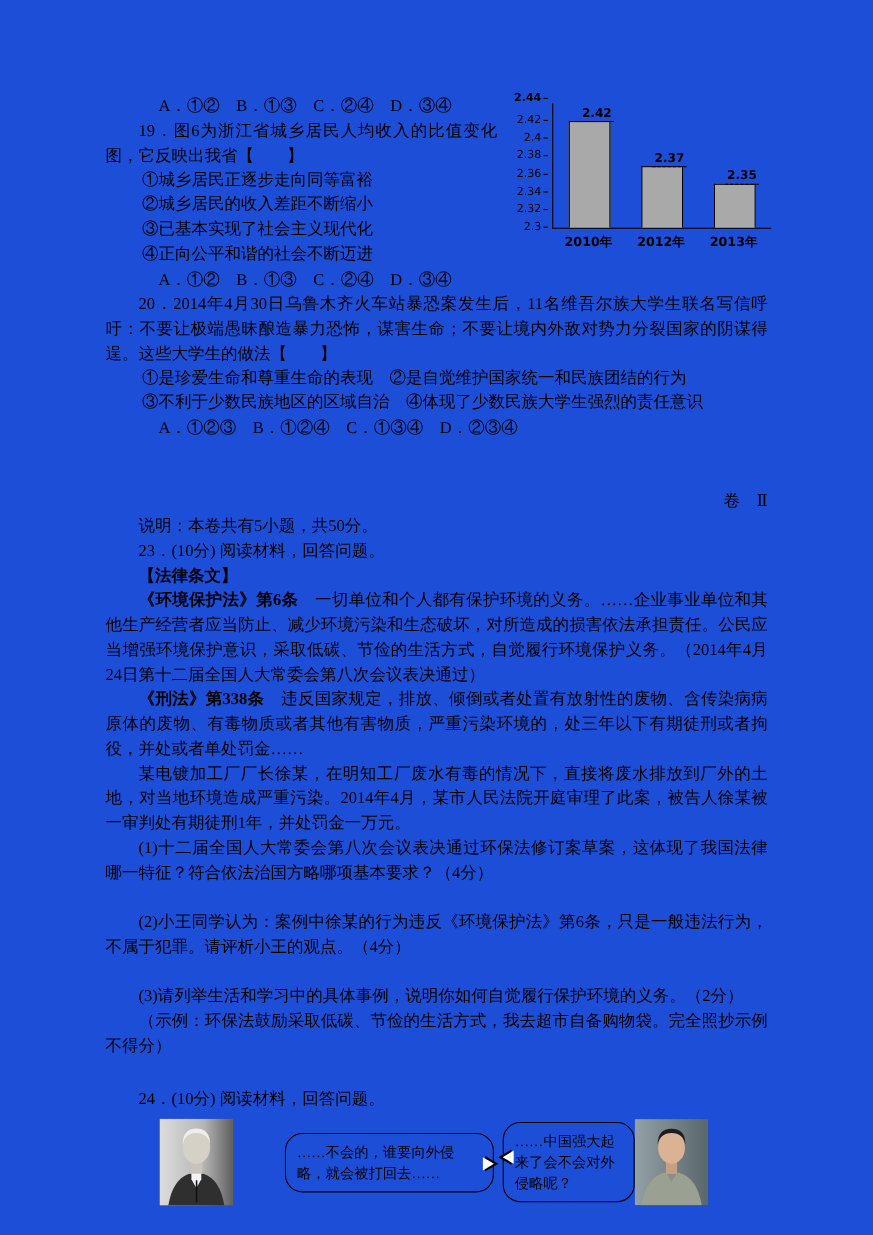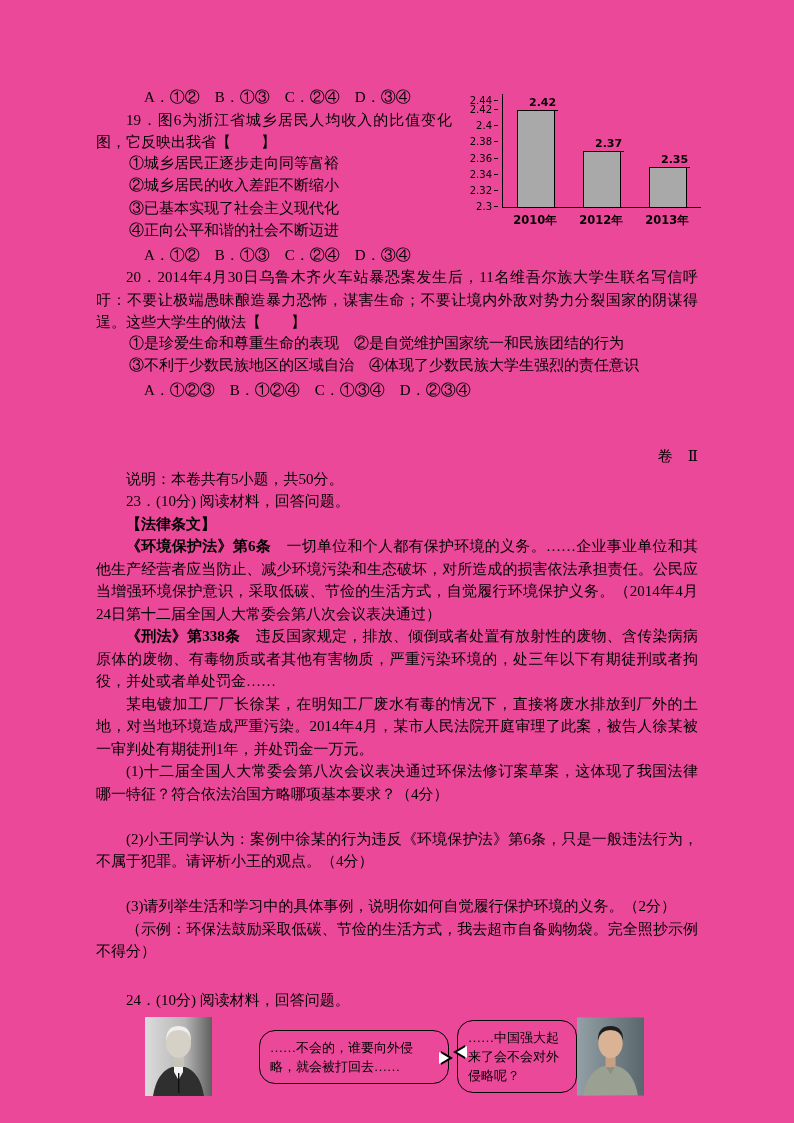--- a/index.html
+++ b/index.html
@@ -1,18 +1,18 @@
 <!DOCTYPE html>
 <html><head>
 <meta charset="utf-8">
 <style>
   html,body{margin:0;padding:0;background:#ffffff;}
   .page{
     width:794px;height:1123px;box-sizing:border-box;position:relative;overflow:hidden;
-    background:#ec4899;color:#000;
+    background:#1d4ed8;color:#000;
     padding:86px 96px 0 96px;
     font-family:"Liberation Serif","DejaVu Serif",serif;
     font-size:15px;line-height:22.5px;
   }
   p{margin:0;text-align:justify;}
   .indent{text-indent:2em;}
   .opt{padding-left:3.2em;text-align:left;}
   .choice{padding-left:2.2em;text-align:left;font-family:Liberation Mono, monospace;}
   .center{text-align:right;margin-top:44px;}
   .bold{font-weight:bold;}
@@ -75,21 +75,21 @@
     <div class="q19-chart">
       <div class="chart-inner">
         <div class="yaxis">
             <div class="ytick" style="bottom: -5px;">2.3</div>
             <div class="ytick" style="bottom: 11.1429px;">2.32</div>
             <div class="ytick" style="bottom: 27.2857px;">2.34</div>
             <div class="ytick" style="bottom: 43.4286px;">2.36</div>
             <div class="ytick" style="bottom: 59.5714px;">2.38</div>
             <div class="ytick" style="bottom: 75.7143px;">2.4</div>
             <div class="ytick" style="bottom: 91.8571px;">2.42</div>
-            <div class="ytick" style="bottom: 101px;">2.44</div>
+            <div class="ytick" style="bottom: 112px; font-weight: bold;">2.44</div>
           </div>
         <div class="plot">
             <div class="bar" style="left: 14px; height: 96.8571px; background: rgb(169, 169, 169);"></div>
             <div class="bar-value" style="left: 24px; bottom: 95.8571px;">2.42</div>
             <div class="bar" style="left: 80px; height: 56.5px; background: rgb(169, 169, 169);"></div>
             <div class="bar-value" style="left: 90px; bottom: 55.5px;">2.37</div>
             <div class="bar" style="left: 146px; height: 40.3571px; background: rgb(169, 169, 169);"></div>
             <div class="bar-value" style="left: 156px; bottom: 39.3571px;">2.35</div>
           </div>
         <div class="xaxis">

